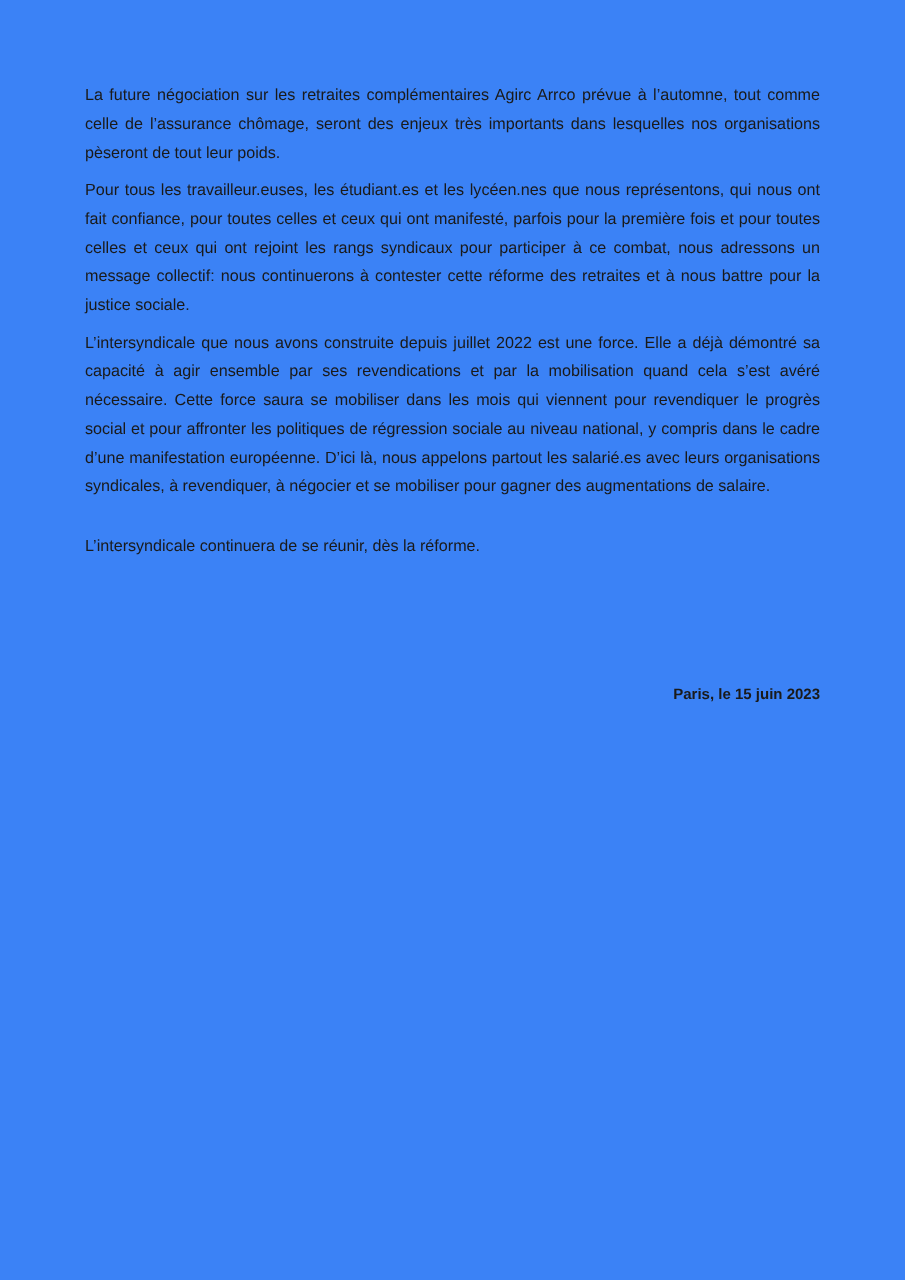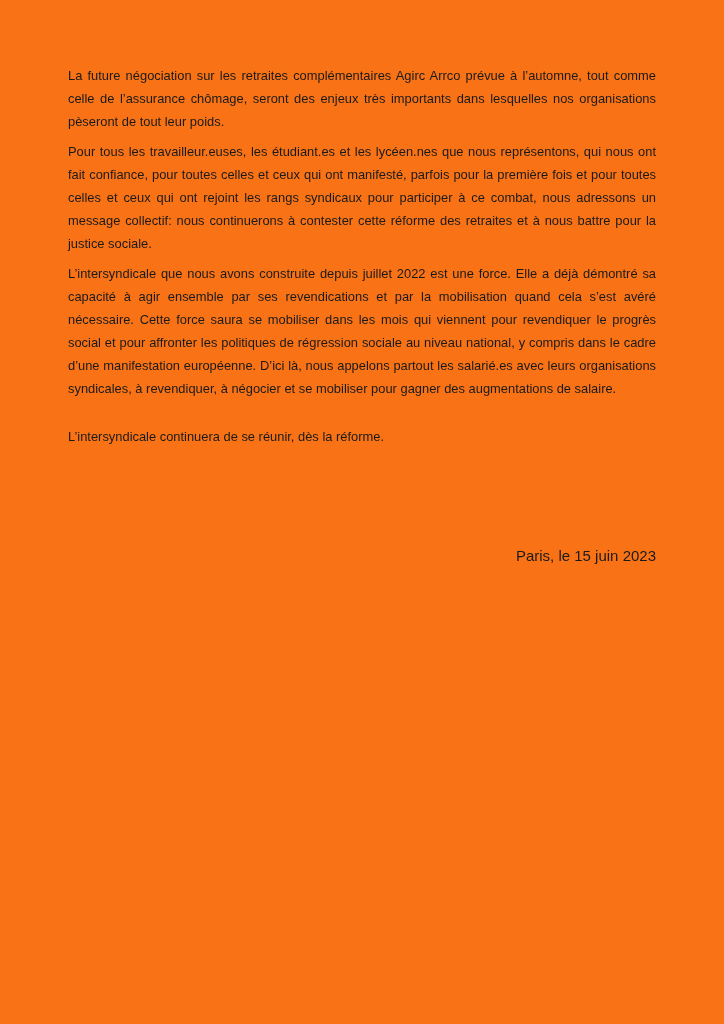--- a/index.html
+++ b/index.html
@@ -6,44 +6,45 @@
   html, body {
     margin: 0;
     padding: 0;
     background: #ffffff;
   }
   .page {
     position: relative;
     width: 724px;
     height: 1024px;
     margin: 0 auto;
-    background: #f97316;
+    background: #3b82f6;
     box-sizing: border-box;
     padding: 64px 68px 0 68px;
     overflow: hidden;
     font-family: "Liberation Sans", "DejaVu Sans", sans-serif;
     color: #1a1a1a;
   }
   .para {
     margin: 0 0 7px 0;
     font-size: 12.9px;
     line-height: 23px;
     text-align: justify;
     color: #1a1a1a;
   }
   .closing {
     margin-top: 25px;
     text-align: left;
   }
   .dateline {
     margin: 96px 0 0 0;
-    font-size: 15px;
+    font-size: 12px;
     line-height: 23px;
     text-align: right;
     color: #1a1a1a;
+    font-weight: bold;
   }
 </style>
 </head>
 <body>
 
 <div class="page">
 
   <p class="para">La future négociation sur les retraites complémentaires Agirc Arrco prévue à l’automne, tout comme celle de l’assurance chômage, seront des enjeux très importants dans lesquelles nos organisations pèseront de tout leur poids.</p>
 
   <p class="para">Pour tous les travailleur.euses, les étudiant.es et les lycéen.nes que nous représentons, qui nous ont fait confiance, pour toutes celles et ceux qui ont manifesté, parfois pour la première fois et pour toutes celles et ceux qui ont rejoint les rangs syndicaux pour participer à ce combat, nous adressons un message collectif: nous continuerons à contester cette réforme des retraites et à nous battre pour la justice sociale.</p>

